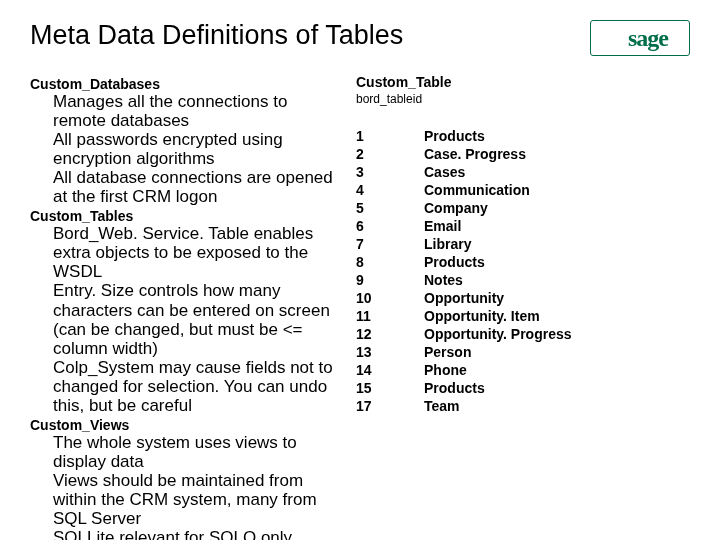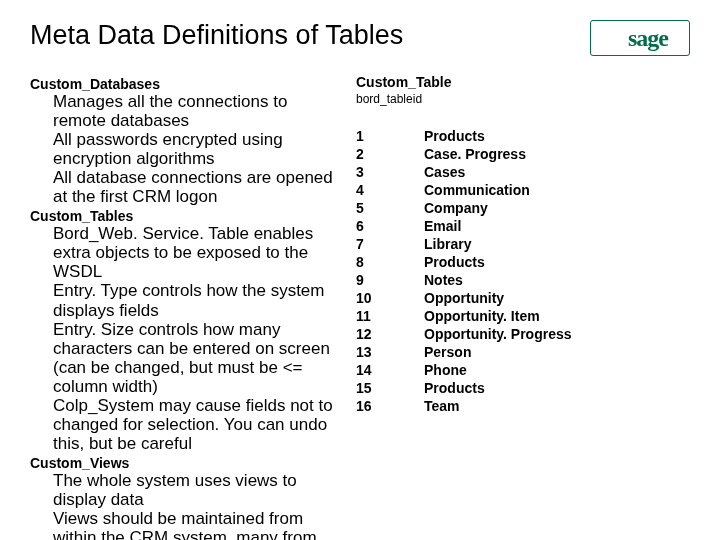--- a/index.html
+++ b/index.html
@@ -95,21 +95,20 @@
 </div>
 
 <div class="content">
   <div class="left-col" id="left-col">
       <h3>Custom_Databases</h3>
       <p>Manages all the connections to remote databases</p>
       <p>All passwords encrypted using encryption algorithms</p>
       <p>All database connections are opened at the first CRM logon</p>
       <h3>Custom_Tables</h3>
       <p>Bord_Web. Service. Table enables extra objects to be exposed to the WSDL</p>
-      <p>Entry. Type controls how the system displays fields</p>
       <p>Entry. Size controls how many characters can be entered on screen (can be changed, but must be &lt;= column width)</p>
       <p>Colp_System may cause fields not to changed for selection. You can undo this, but be careful</p>
       <h3>Custom_Views</h3>
       <p>The whole system uses views to display data</p>
       <p>Views should be maintained from within the CRM system, many from SQL Server</p>
       <p>SQLLite relevant for SOLO only</p>
     </div>
   <div class="right-col">
     <h3>Custom_Table</h3>
     <div class="sub">bord_tableid</div>
@@ -137,19 +136,19 @@
         <div>11</div>
         <div>Opportunity. Item</div>
         <div>12</div>
         <div>Opportunity. Progress</div>
         <div>13</div>
         <div>Person</div>
         <div>14</div>
         <div>Phone</div>
         <div>15</div>
         <div>Products</div>
-        <div>16</div>
+        <div>17</div>
         <div>Team</div>
       </div>
   </div>
 </div>
 
 <hr class="rule">
 
 </body></html>

